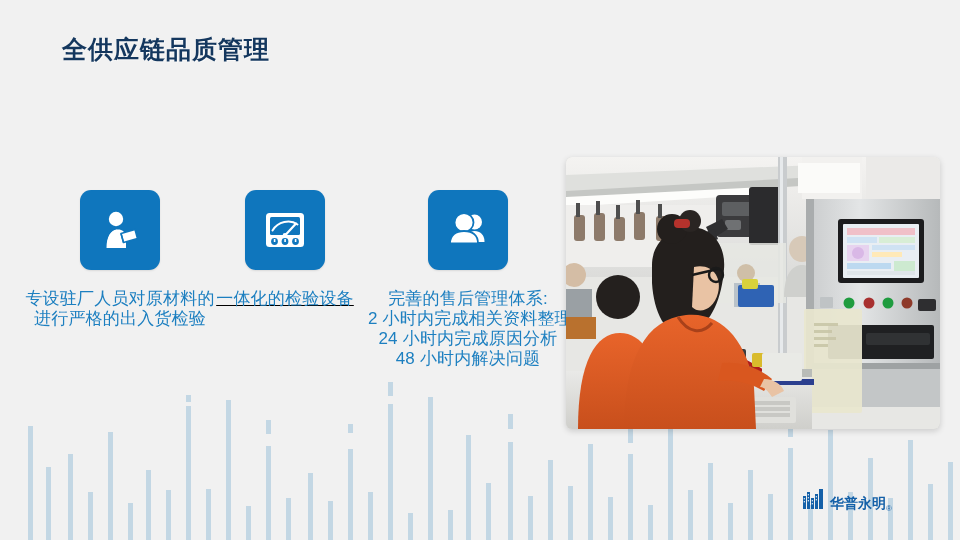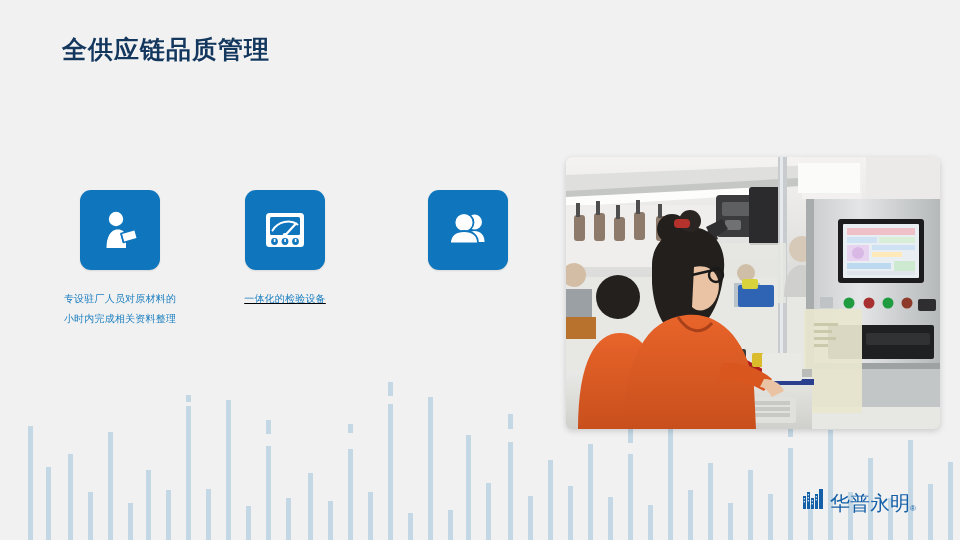--- a/index.html
+++ b/index.html
@@ -75,21 +75,21 @@
     margin: 0 auto;
     display: flex;
     align-items: center;
     justify-content: center;
     box-shadow: 0 1px 2px rgba(0,0,0,0.10);
   }
   .icon-box svg { display: block; }
 
   .feature-text {
     margin-top: 19px;
-    font-size: 10px;
+    font-size: 17px;
     line-height: 20px;
     color: #1c7fc0;
     letter-spacing: 0.2px;
   }
   .feature-text .line { display: block; white-space: nowrap; }
 
   
   .photo {
     position: absolute;
     left: 566px;
@@ -107,22 +107,22 @@
   .logo {
     position: absolute;
     left: 803px;
     top: 489px;
     display: flex;
     align-items: flex-end;
     height: 24px;
   }
   .logo-mark { margin-right: 5px; }
   .logo-name {
-    font-size: 20px;
-    font-weight: normal;
+    font-size: 14px;
+    font-weight: bold;
     color: #1460a8;
     letter-spacing: 0px;
     line-height: 19px;
   }
   .logo-sup {
     font-size: 8px;
     color: #1460a8;
     vertical-align: super;
     font-weight: normal;
   }
@@ -209,21 +209,21 @@
         <svg width="48" height="48" viewBox="0 0 48 48" aria-hidden="true">
           <circle cx="20" cy="13" r="7.2" fill="#ffffff"></circle>
           <path d="M11 42 C11 30 15 24.5 21 23.5 L26.5 31.5 L23 34 L18 29 C17 33 17.5 38 18 42 Z" fill="#ffffff"></path>
           <path d="M10.5 42 C10.5 31 14.5 24 21.5 23.5 C26 23.2 29 26 30 30 L30 42 Z" fill="#ffffff"></path>
           <path d="M25 27.5 L39 23.5 L41.5 32.5 L27.5 36.5 Z" fill="#ffffff" stroke="#0f76bd" stroke-width="1.6" stroke-linejoin="round"></path>
           <path d="M25 27.5 L27.5 36.5" stroke="#0f76bd" stroke-width="1.4"></path>
         </svg>
       </div>
       <div class="feature-text">
         <span class="line">专设驻厂人员对原材料的</span>
-        <span class="line">小时内完成相关资料整理</span>
+        <span class="line">进行严格的出入货检验</span>
       </div>
     </div>
 
     <div class="feature feature-2">
       <div class="icon-box">
         <svg width="50" height="50" viewBox="0 0 50 50" aria-hidden="true">
           <rect x="6" y="8" width="38" height="34" rx="3.5" fill="#ffffff"></rect>
           <rect x="10" y="12" width="30" height="18" rx="1.5" fill="#0f76bd"></rect>
           <path d="M12.5 25.5 C18 16.5 30 14 37.5 19.5" stroke="#ffffff" stroke-width="2" fill="none" stroke-linecap="round"></path>
           <path d="M25 30.5 L36 18.5" stroke="#ffffff" stroke-width="2.2" stroke-linecap="round"></path>
@@ -242,20 +242,26 @@
     </div>
 
     <div class="feature feature-3">
       <div class="icon-box">
         <svg width="48" height="48" viewBox="0 0 48 48" aria-hidden="true">
           <circle cx="30.5" cy="16" r="7.5" fill="#ffffff"></circle>
           <path d="M21 36 C21 28.5 25.5 25 30.5 25 C36 25 40.5 28.5 40.5 36 Z" fill="#ffffff"></path>
           <circle cx="20" cy="16.5" r="9.5" fill="#ffffff" stroke="#0f76bd" stroke-width="1.8"></circle>
           <path d="M6 37.5 C6 29 12 25 20 25 C28 25 34 29 34 37.5 Z" fill="#ffffff" stroke="#0f76bd" stroke-width="1.8"></path>
         </svg>
+      </div>
+      <div class="feature-text">
+        <span class="line">完善的售后管理体系:</span>
+        <span class="line">2 小时内完成相关资料整理</span>
+        <span class="line">24 小时内完成原因分析</span>
+        <span class="line">48 小时内解决问题</span>
       </div>
     </div>
 
   </div>
 
   <div class="photo">
     <svg width="374" height="272" viewBox="0 0 374 272" aria-hidden="true">
       <defs>
         <linearGradient id="ceil" x1="0" y1="0" x2="0" y2="1">
           <stop offset="0%" stop-color="#f4f3f1"></stop>

